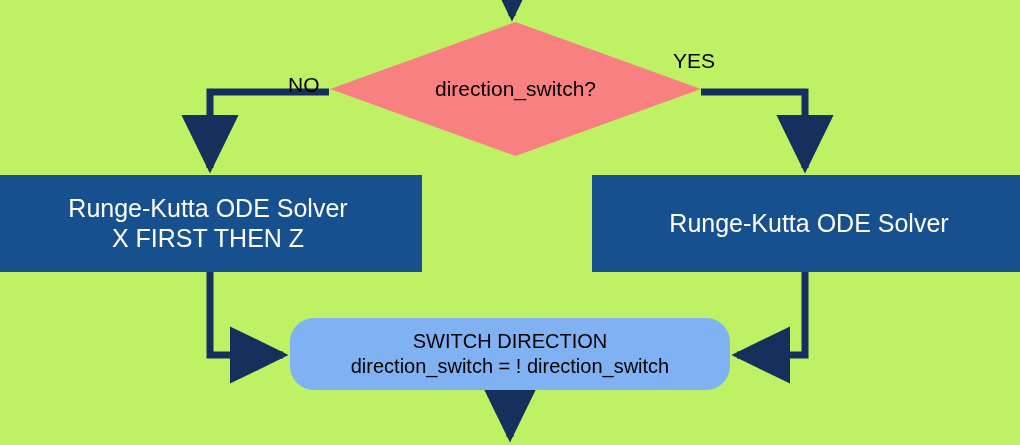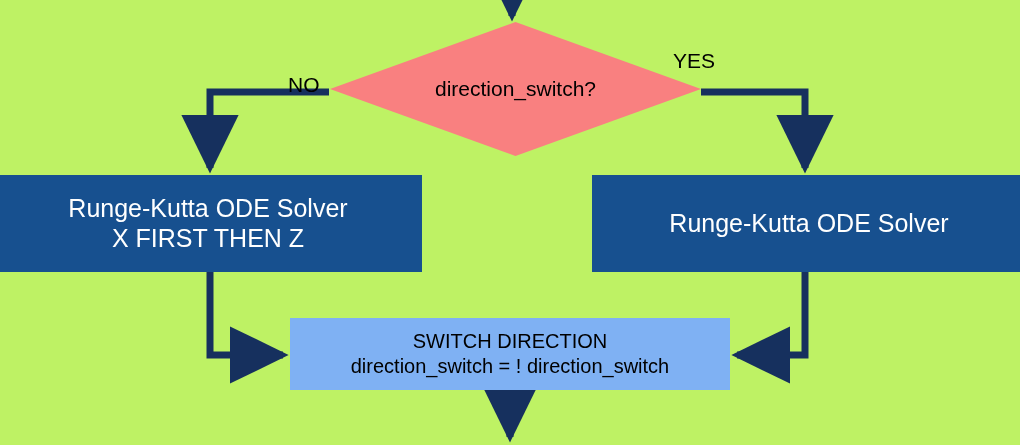--- a/index.html
+++ b/index.html
@@ -56,20 +56,21 @@
     justify-content: center;
     text-align: center;
   }
   .proc-dark {
     background: #17508F;
     color: #ffffff;
   }
   .proc-light {
     background: #7FB1F3;
     color: #000000;
+    border-radius: 24px;
   }
   .proc .line1, .proc .line2 {
     display: block;
     white-space: nowrap;
   }
   .proc-dark .line1, .proc-dark .line2 {
     font-size: 25px;
     line-height: 1.18;
   }
   .proc-light .line1, .proc-light .line2 {

